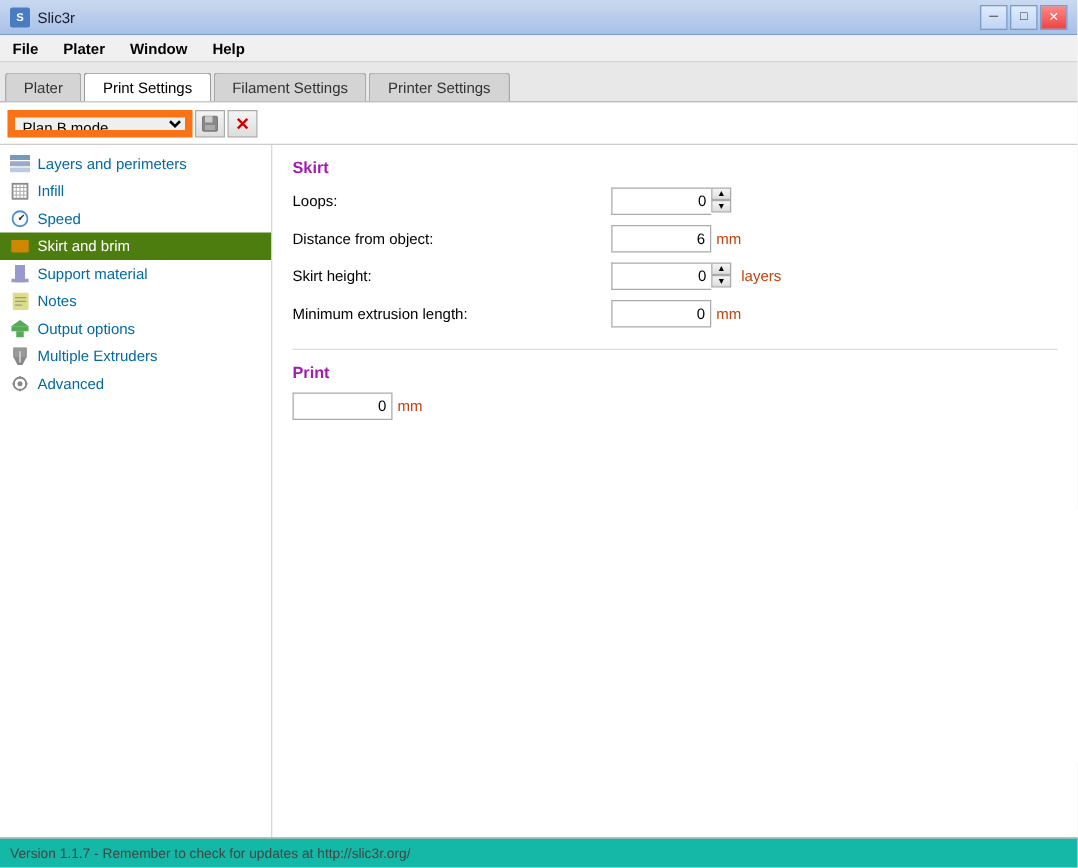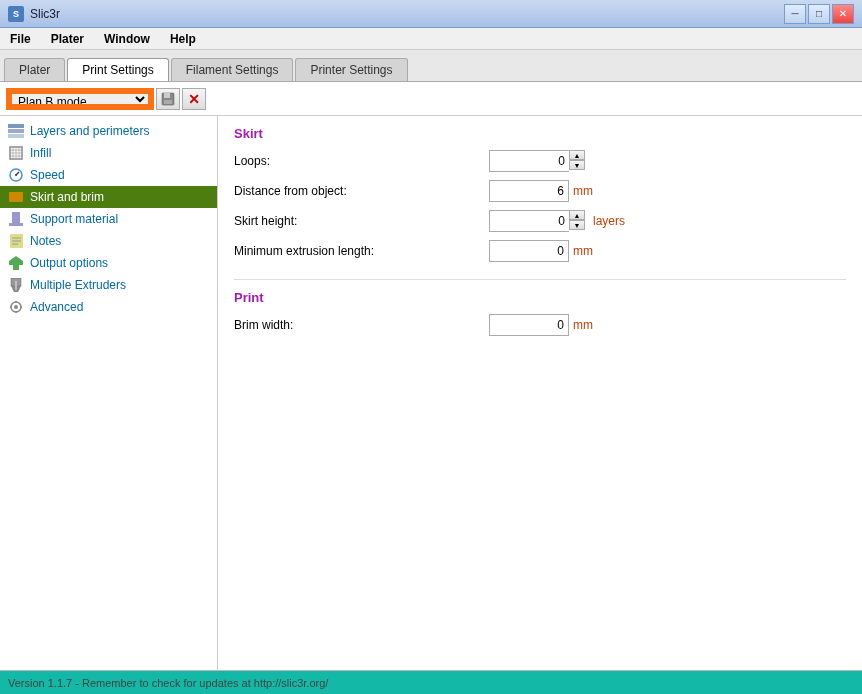--- a/index.html
+++ b/index.html
@@ -451,21 +451,20 @@
         </div>
       </div>
     </div>
 
     <hr class="divider">
 
     <div class="form-section">
       <div class="section-title">Print</div>
 
       <div class="form-row">
-        <div class="form-label">Brim width:</div>
         <div class="form-input-wrap">
           <input type="text" class="form-input" value="0" style="">
           <span class="form-unit">mm</span>
         </div>
       </div>
     </div>
 
   </div>
 </div>
 

